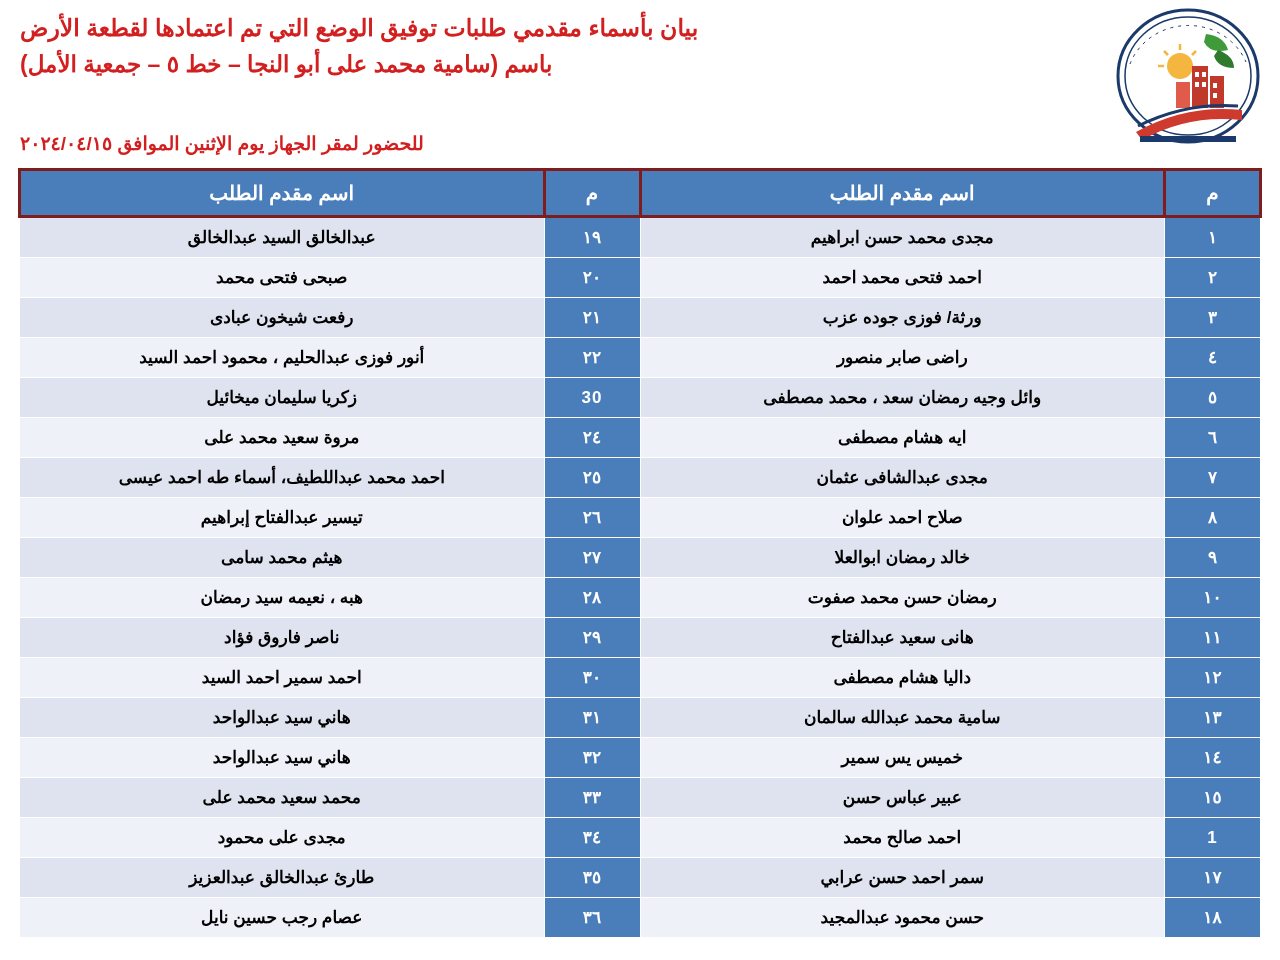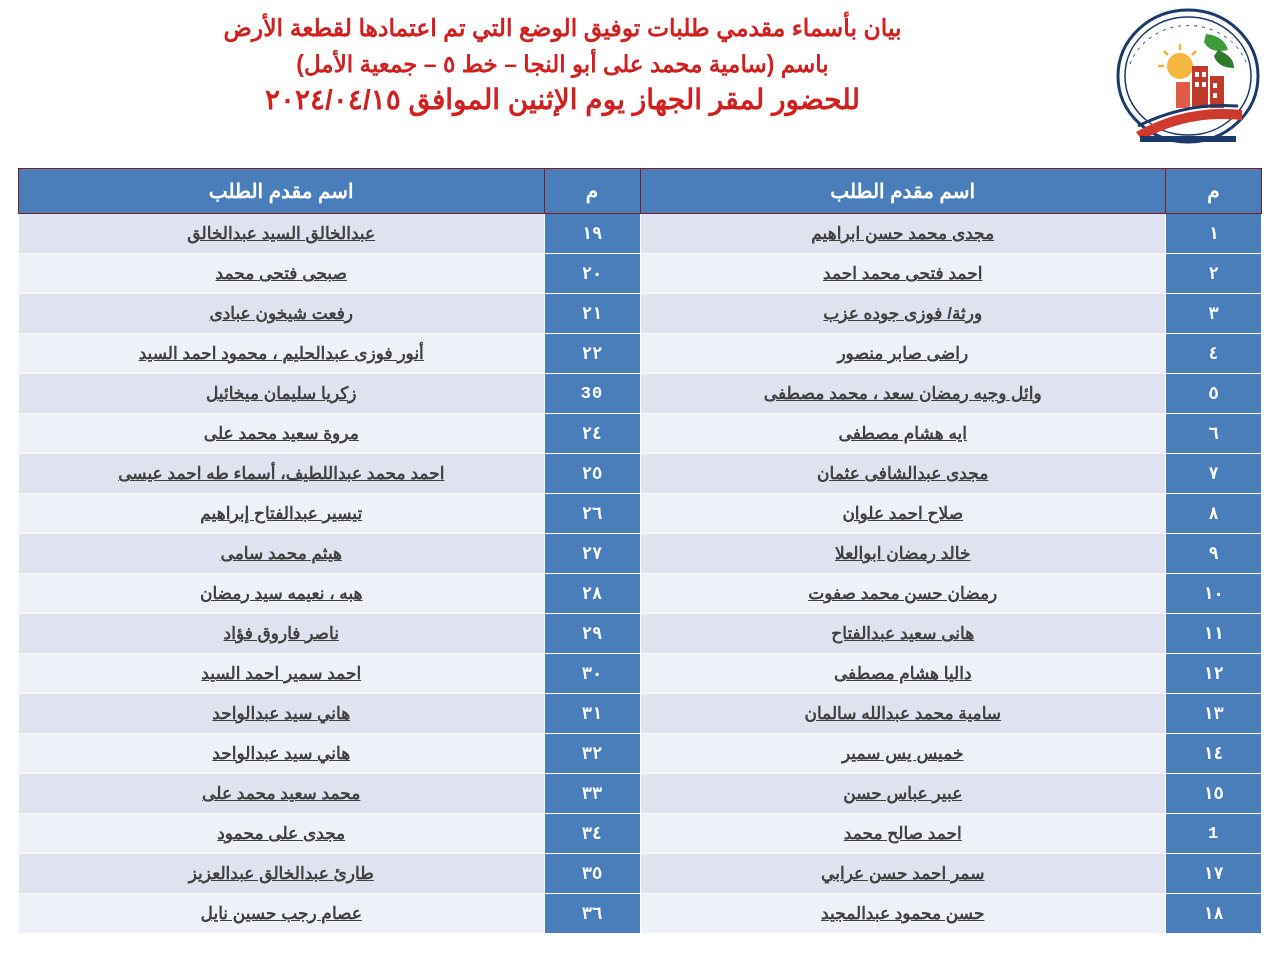--- a/index.html
+++ b/index.html
@@ -32,33 +32,33 @@
     width: 148px;
     height: 148px;
   }
   .logo svg { display: block; }
 
   .title-block {
     position: absolute;
     top: 10px;
     right: 175px;
     left: 20px;
-    text-align: center;
+    text-align: left;
     direction: rtl;
   }
   .title-line {
     color: #d21f1f;
     font-weight: bold;
     font-size: 23px;
     line-height: 36px;
     white-space: nowrap;
   }
   .title-line.l1 { font-size: 23.5px; }
   .title-line.l2 { font-size: 23px; }
-  .title-line.l3 { font-size: 28px; }
+  .title-line.l3 { font-size: 19px; margin-top: 44px; }
 
   
   .table-wrap {
     position: absolute;
     top: 168px;
     right: 18px;
     left: 18px;
     bottom: 6px;
   }
   table.data {
@@ -76,39 +76,38 @@
     height: 39px;
     padding: 0 6px;
     overflow: hidden;
     white-space: nowrap;
   }
   table.data th {
     background: #4a7ebb;
     color: #ffffff;
     font-size: 20px;
     height: 44px;
-    border: 1px solid #7f1d1d;
+    border: 3px solid #7f1d1d;
   }
   
   col.c-num { width: 96px; }
   col.c-name { width: auto; }
 
   td.num {
     background: #4a7ebb;
     color: #ffffff;
     font-size: 18px;
     letter-spacing: 1px;
   }
   td.name {
-    color: #404040;
-    text-decoration: underline;
+    color: #000000;
   }
   tr.odd td.name { background: #dfe3ef; }
   tr.even td.name { background: #eef1f7; }
-  tr.odd td.num, tr.even td.num { background: #4a7ebb; font-family: Liberation Mono, monospace; }
+  tr.odd td.num, tr.even td.num { background: #4a7ebb; }
 </style>
 </head>
 <body>
 
 <div class="page">
 
   <div class="header">
 
     <div class="logo">
       <svg width="148" height="148" viewBox="0 0 148 148" aria-hidden="true">

